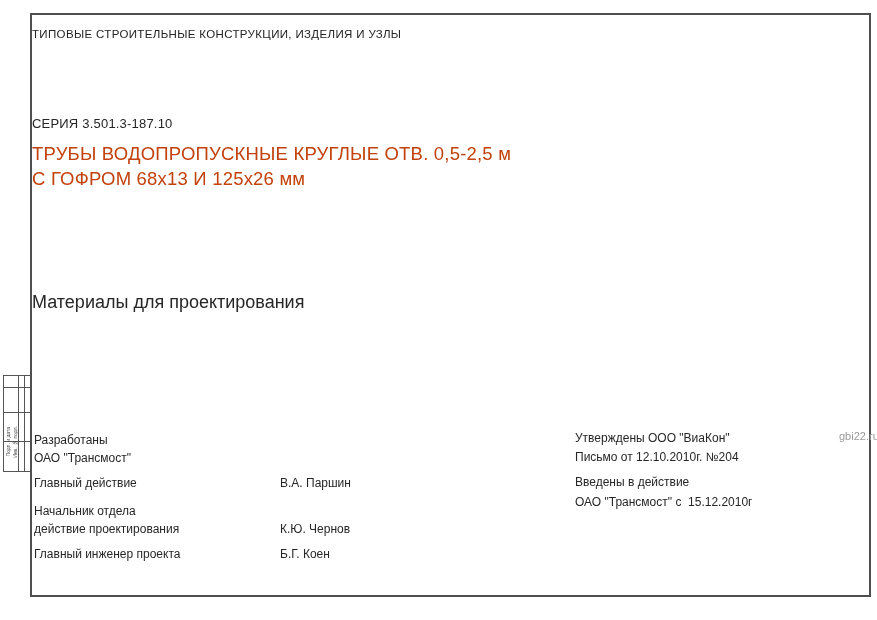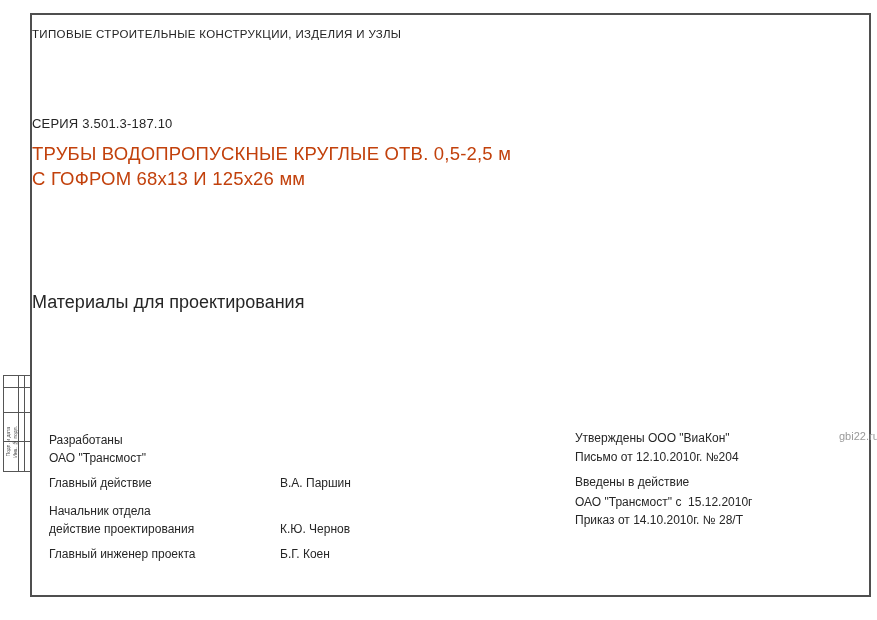--- a/index.html
+++ b/index.html
@@ -14,21 +14,21 @@
   }
   .abs{position:absolute;}
   .centered{left:0;width:100%;text-align:left;}
   .doc-header{top:13px;font-size:11.5px;letter-spacing:.35px;color:#232323;}
   .series{top:101px;font-size:13px;letter-spacing:.2px;color:#262626;}
   .main-title{top:127px;font-size:18.5px;line-height:24.7px;letter-spacing:.2px;color:#c2410c;}
   .issue{top:249px;font-size:16px;color:#262626;}
   .issue-sub{top:277px;font-size:18px;color:#262626;}
   .small{font-size:12px;color:#262626;white-space:pre;}
   
-  .lx{left:17px;}
+  .lx{left:2px;}
   .vx{left:248px;}
   .rx{left:543px;}
   
   .watermark{
     left:807px;top:415px;font-size:11px;color:#9a9a9a;z-index:3;white-space:nowrap;
   }
   
   #stamp{
     position:absolute;left:3px;top:375px;width:28px;height:97px;
     border:1px solid #555;box-sizing:border-box;background:#fff;
@@ -87,18 +87,17 @@
     <div class="abs small vx" style="top:507px">К.Ю. Чернов</div>
 
     <div class="abs small lx" style="top:532px">Главный инженер проекта</div>
     <div class="abs small vx" style="top:532px">Б.Г. Коен</div>
 
     <div class="abs small rx" style="top:416px">Утверждены ООО "ВиаКон"</div>
     <div class="abs small rx" style="top:435px">Письмо от 12.10.2010г. №204</div>
 
     <div class="abs small rx" style="top:460px">Введены в действие</div>
     <div class="abs small rx" style="top:480px">ОАО "Трансмост" с  15.12.2010г</div>
-    <div class="abs small rx" style="top:498px">Приказ от 14.10.2010г. № 28/Т</div>
 
     <div class="abs watermark">gbi22.ru</div>
 
   </div>
 </div>
 
 </body></html>

